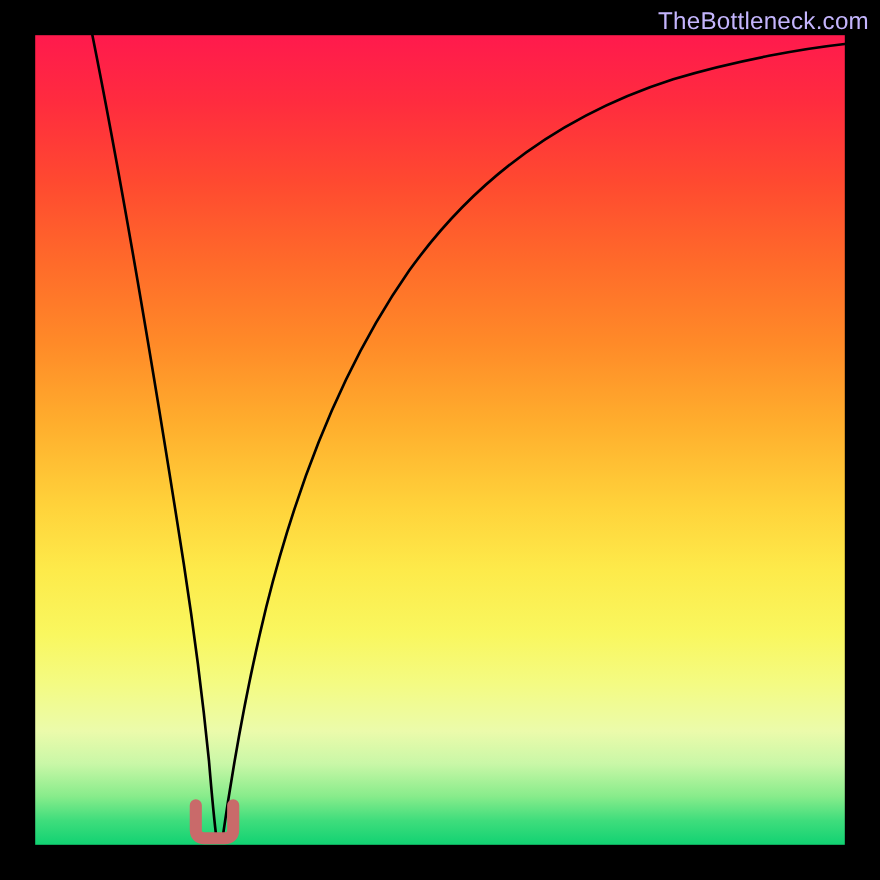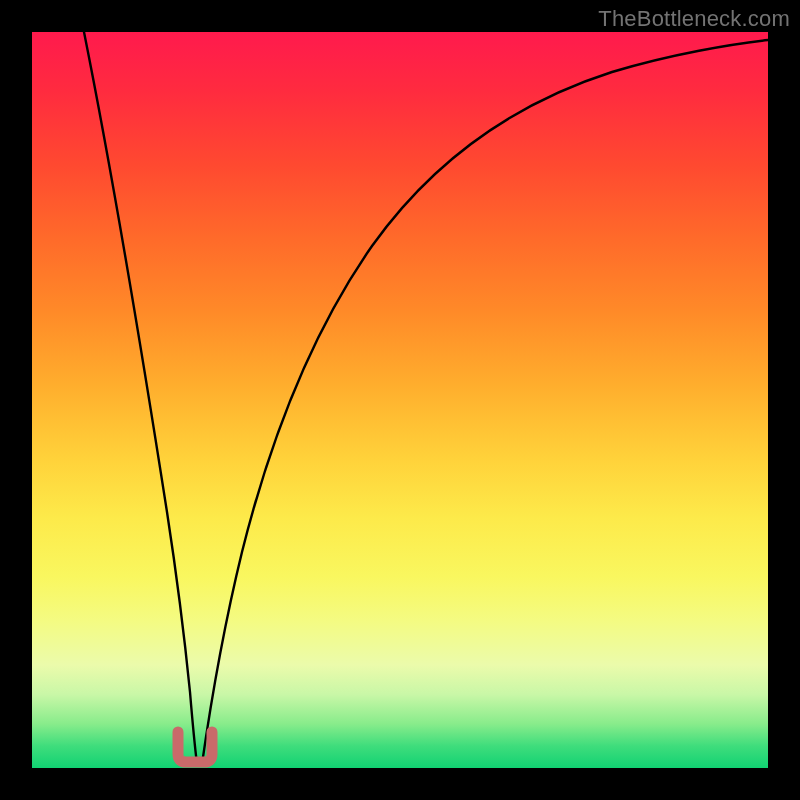--- a/index.html
+++ b/index.html
@@ -61,21 +61,21 @@
     fill: none;
     stroke: #c96a6a;
     stroke-width: 11;
     stroke-linecap: round;
     stroke-linejoin: round;
   }
   .watermark {
     position: absolute;
     top: 6px;
     right: 10px;
-    color: #737373;
+    color: #c4b5fd;
     font-size: 22px;
     font-weight: 500;
     letter-spacing: 0.2px;
     user-select: none;
   }
 </style>
 </head>
 <body>
 
 <div class="stage">

